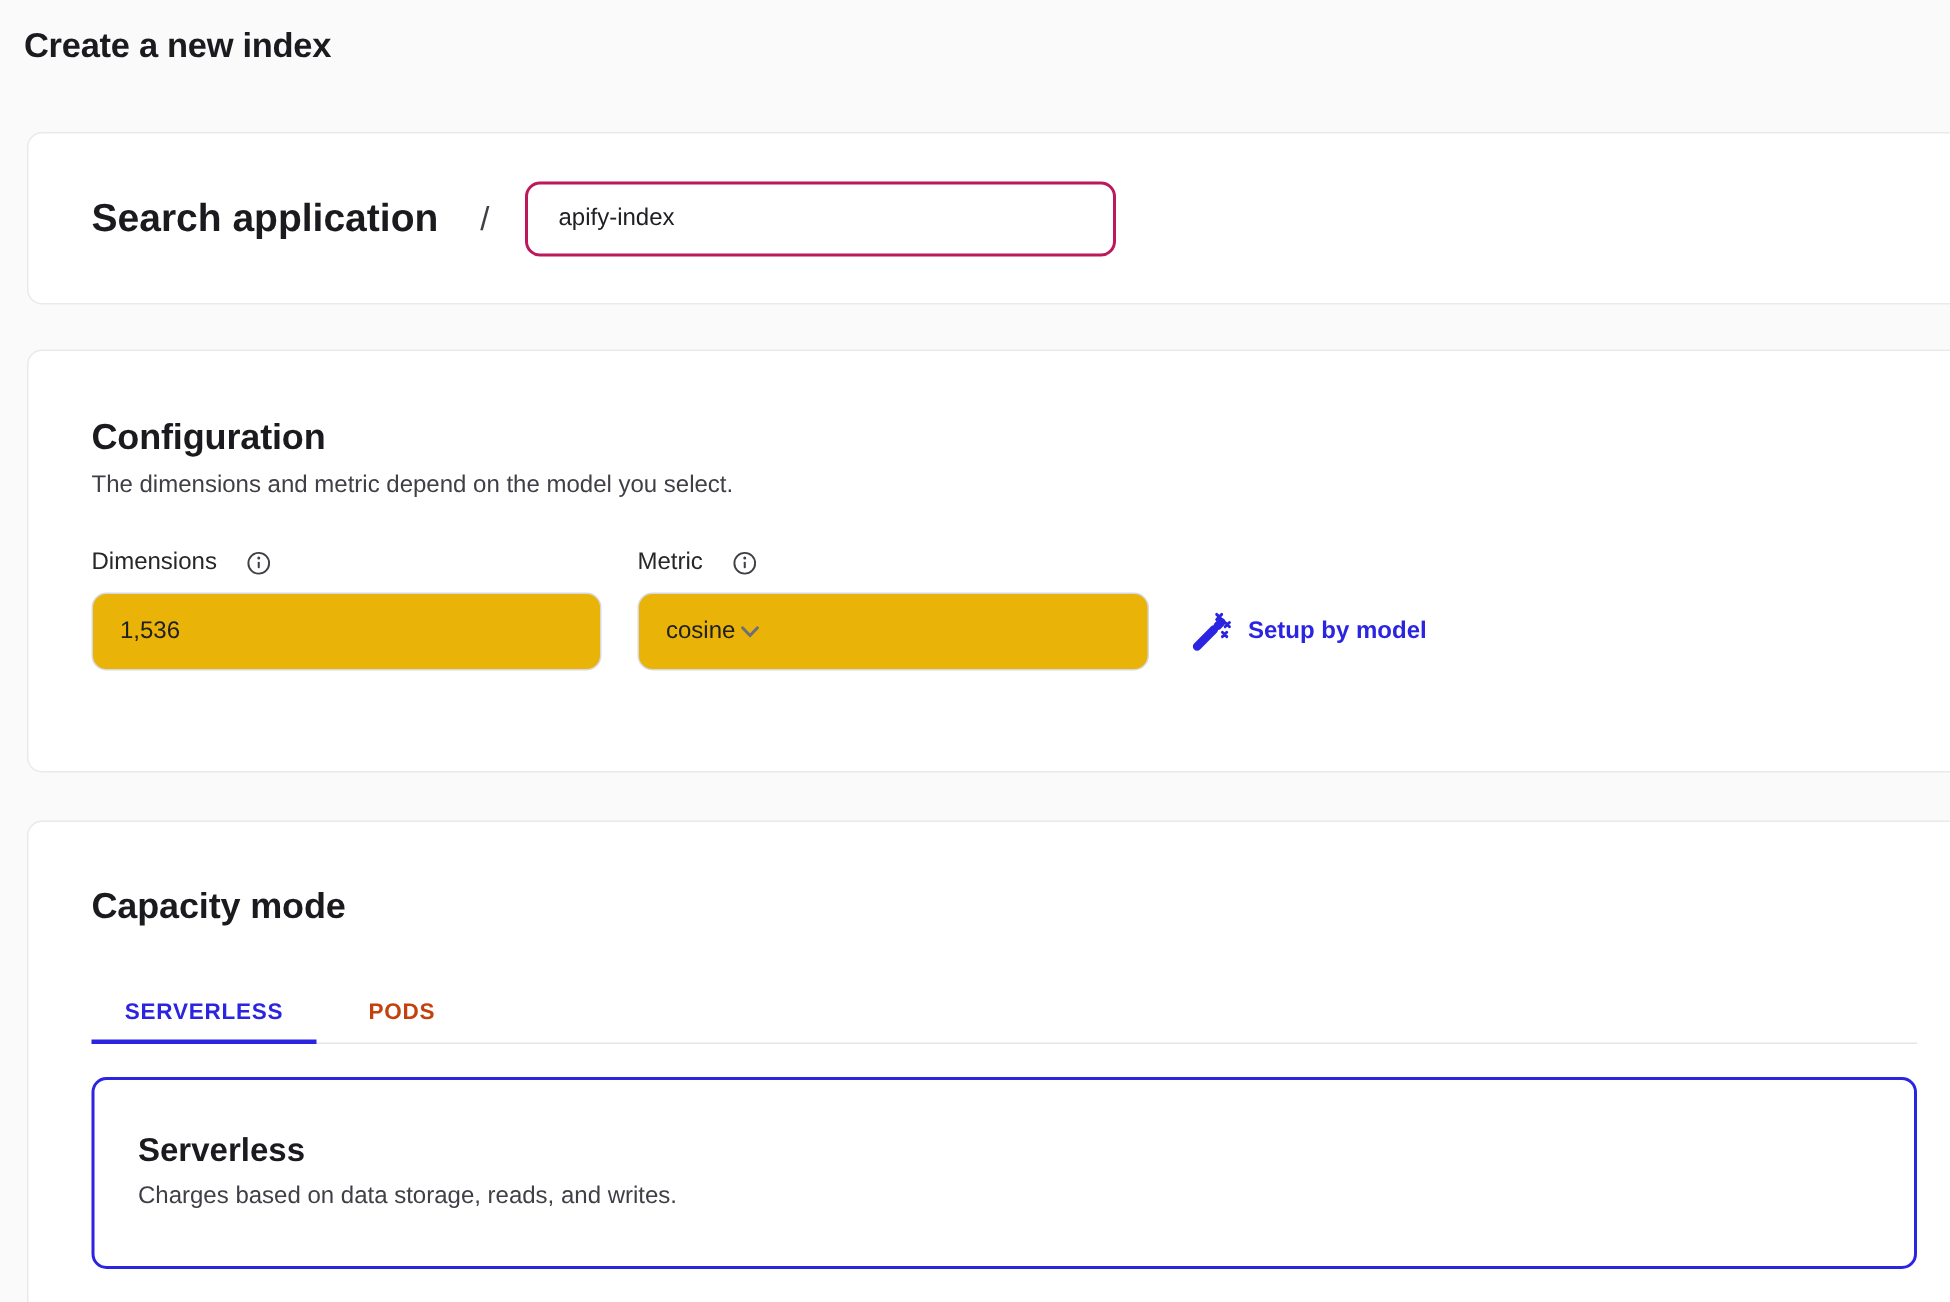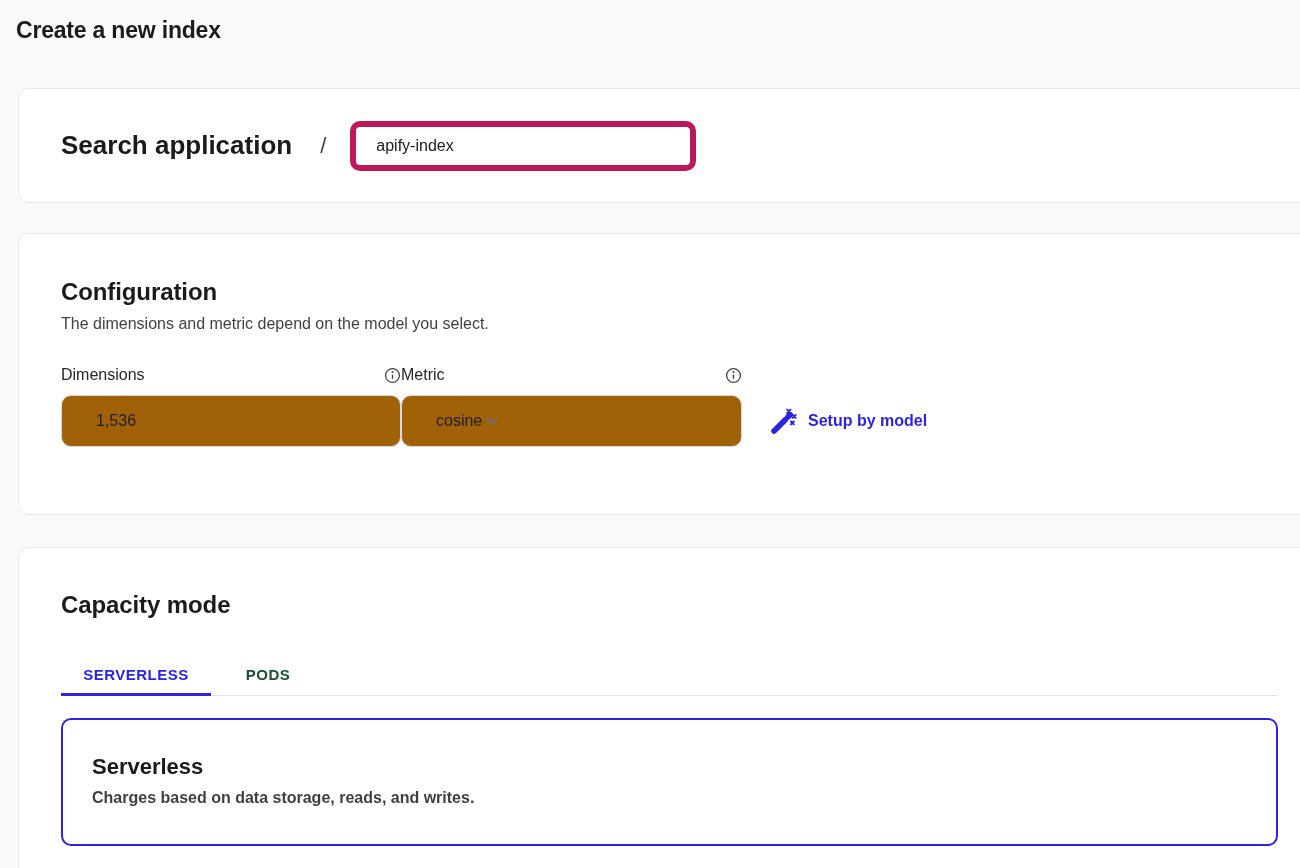--- a/index.html
+++ b/index.html
@@ -22,44 +22,44 @@
     border-radius:10px;
   }
   #card-search { top:88px; height:115px; display:flex; align-items:center; padding-left:42px; }
   #card-config { top:233px; height:282px; padding:44px 0 0 42px; }
   #card-capacity { top:547px; height:331px; padding:43px 0 0 42px; }
 
   .inline-label { font-size:26px; font-weight:700; color:#1b1b1f; }
   .slash { font-size:22px; font-weight:400; color:#3f3f46; margin:0 24px 0 28px; }
 
   .text-input {
-    height:50px; width:346px;
-    border:6px solid #be185d; border-radius:10px;
+    height:50px; width:394px;
+    border:2px solid #be185d; border-radius:10px;
     padding:0 18px 0 20px;
     font-family:"Liberation Sans", sans-serif;
     font-size:16px; color:#202024;
     background:#fff; outline:none;
   }
 
   .section-title { font-size:24px; font-weight:700; color:#1b1b1f; letter-spacing:-0.1px; }
   .section-subtitle { margin-top:9px; font-size:16px; color:#3f3f46; }
 
   .fields-row { margin-top:33px; display:flex; align-items:flex-end; }
   .field { display:flex; flex-direction:column; }
-  .field + .field { }
+  .field + .field { margin-left:24px; }
   .field-label {
     display:flex; align-items:center; gap:19px;
-    font-size:16px; color:#27272a; margin-bottom:11px;justify-content:space-between;
+    font-size:16px; color:#27272a; margin-bottom:11px;
   }
   .control {
     height:52px; width:340px;
     border:1px solid #d8d8df; border-radius:10px;
-    background:#a16207;
+    background:#eab308;
     display:flex; align-items:center;
-    padding:0 34px;
+    padding:0 18px;
     font-size:16px; color:#202024;
   }
   .select-control { cursor:pointer; }
 
   .setup-link {
     height:52px; margin-left:28px;
     display:flex; align-items:center; gap:11px;
     cursor:pointer; text-decoration:none;
   }
   .setup-link span { font-size:16px; font-weight:600; color:var(--accent, #2b24e1); }
@@ -70,32 +70,32 @@
     border-bottom:1px solid #e6e6ea;
   }
   .tab {
     height:40px; display:flex; align-items:center; justify-content:center;
     font-size:15px; font-weight:600; letter-spacing:0.5px;
     cursor:pointer;
     border-bottom:3px solid transparent;
     margin-bottom:-1px;
   }
   .tab-active { width:150px; color:var(--accent, #2b24e1); border-bottom-color:var(--accent, #2b24e1); }
-  .tab-inactive { width:114px; color:#14532d; }
+  .tab-inactive { width:114px; color:#c2410c; }
 
   .option-card {
     margin-top:22px; width:1217px; height:128px;
     border:2px solid var(--accent, #2b24e1);
     border-radius:10px;
     background:#fff;
     padding:34px 0 0 29px;
     cursor:pointer;
   }
   .option-title { font-size:22px; font-weight:700; color:#1b1b1f; }
-  .option-desc { margin-top:9px; font-size:16px; color:#3f3f46;font-weight:bold; }
+  .option-desc { margin-top:9px; font-size:16px; color:#3f3f46; }
 
   .icon { display:inline-flex; flex:0 0 auto; }
 </style>
 </head>
 <body>
 
 <h1 class="page-title">Create a new index</h1>
 
 <section class="card" id="card-search">
   <span class="inline-label">Search application</span>

